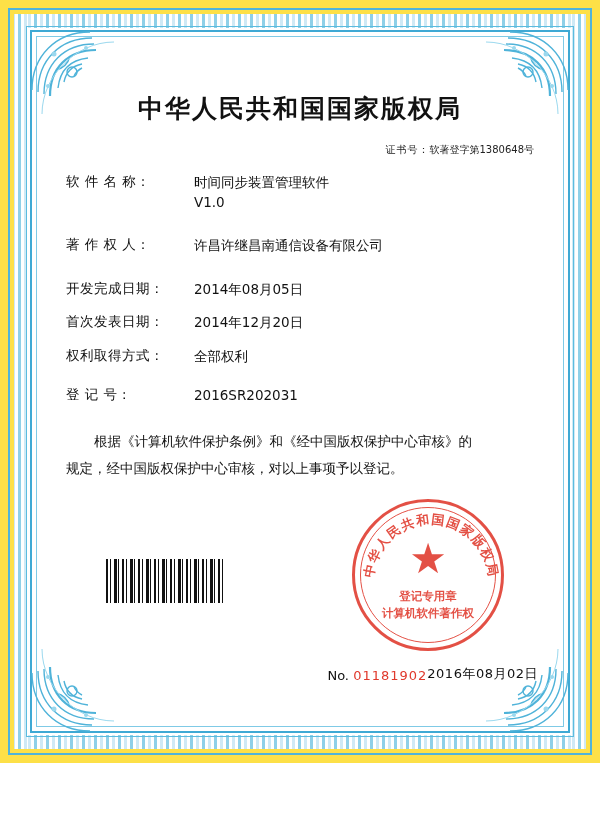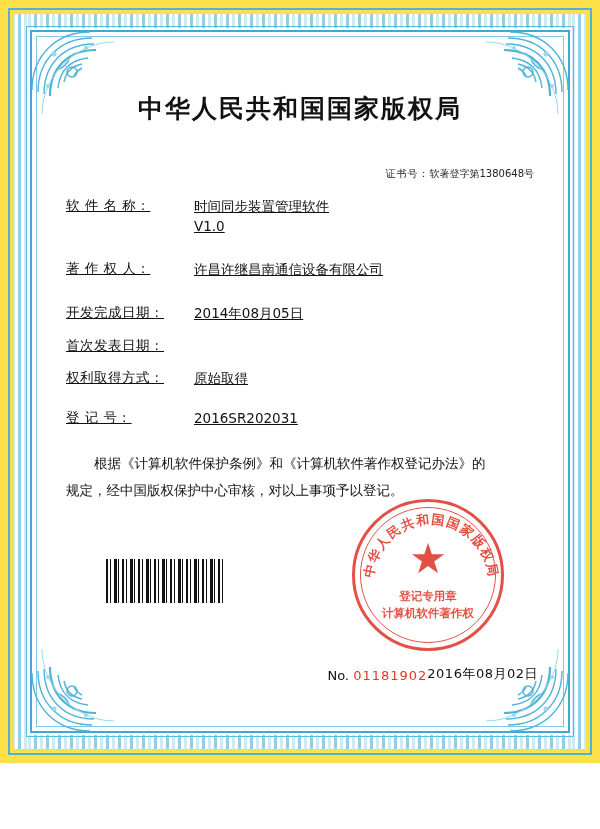--- a/index.html
+++ b/index.html
@@ -92,21 +92,21 @@
   .title-sub {
     text-align: center;
     font-family: "DejaVu Serif", "Liberation Serif", serif;
     font-weight: bold;
     font-size: 27px;
     letter-spacing: 2px;
     color: #111111;
     margin-top: 18px;
   }
   .cert-no-row {
-    margin-top: 42px;
+    margin-top: 18px;
     padding-right: 22px;
     text-align: right;
     font-size: 10px;
     color: #222222;
     font-family: "DejaVu Sans", "Liberation Sans", sans-serif;
   }
   .cert-no-label { letter-spacing: 1px; }
   .cert-no-value { letter-spacing: 0px; }
 
   .fields {
@@ -114,21 +114,20 @@
     padding-left: 22px;
     padding-right: 16px;
   }
   .field-row {
     display: flex;
     align-items: flex-start;
     margin-bottom: 8px;
     font-size: 13.5px;
     color: #111111;
     font-family: "DejaVu Sans", "Liberation Sans", sans-serif;
-    text-decoration: underline;
   }
   .field-label {
     width: 128px;
     flex: 0 0 128px;
     letter-spacing: 0.5px;
     white-space: nowrap;
   }
   .field-value {
     flex: 1 1 auto;
     line-height: 1.45;
@@ -370,36 +369,37 @@
         <div class="field-value">许昌许继昌南通信设备有限公司</div>
       </div>
       <div class="gap-lg"></div>
       <div class="field-row">
         <div class="field-label">开发完成日期：</div>
         <div class="field-value">2014年08月05日</div>
       </div>
       <div class="gap-sm"></div>
       <div class="field-row">
         <div class="field-label">首次发表日期：</div>
+        <div class="field-value">2014年12月20日</div>
       </div>
       <div class="gap-sm"></div>
       <div class="field-row">
         <div class="field-label">权利取得方式：</div>
-        <div class="field-value">原始取得</div>
+        <div class="field-value">全部权利</div>
       </div>
       <div class="gap-sm"></div>
       <div class="gap-sm"></div>
       <div class="field-row">
         <div class="field-label">登 记 号：</div>
         <div class="field-value">2016SR202031</div>
       </div>
     </div>
 
     <div class="statement">
-      <p class="indent">根据《计算机软件保护条例》和《计算机软件著作权登记办法》的</p>
+      <p class="indent">根据《计算机软件保护条例》和《经中国版权保护中心审核》的</p>
       <p>规定，经中国版权保护中心审核，对以上事项予以登记。</p>
     </div>
 
     <div class="barcode">
       <div class="bars"></div>
     </div>
 
     <div class="seal">
       <div class="ring"></div>
       <svg class="arc" viewBox="0 0 152 152">

